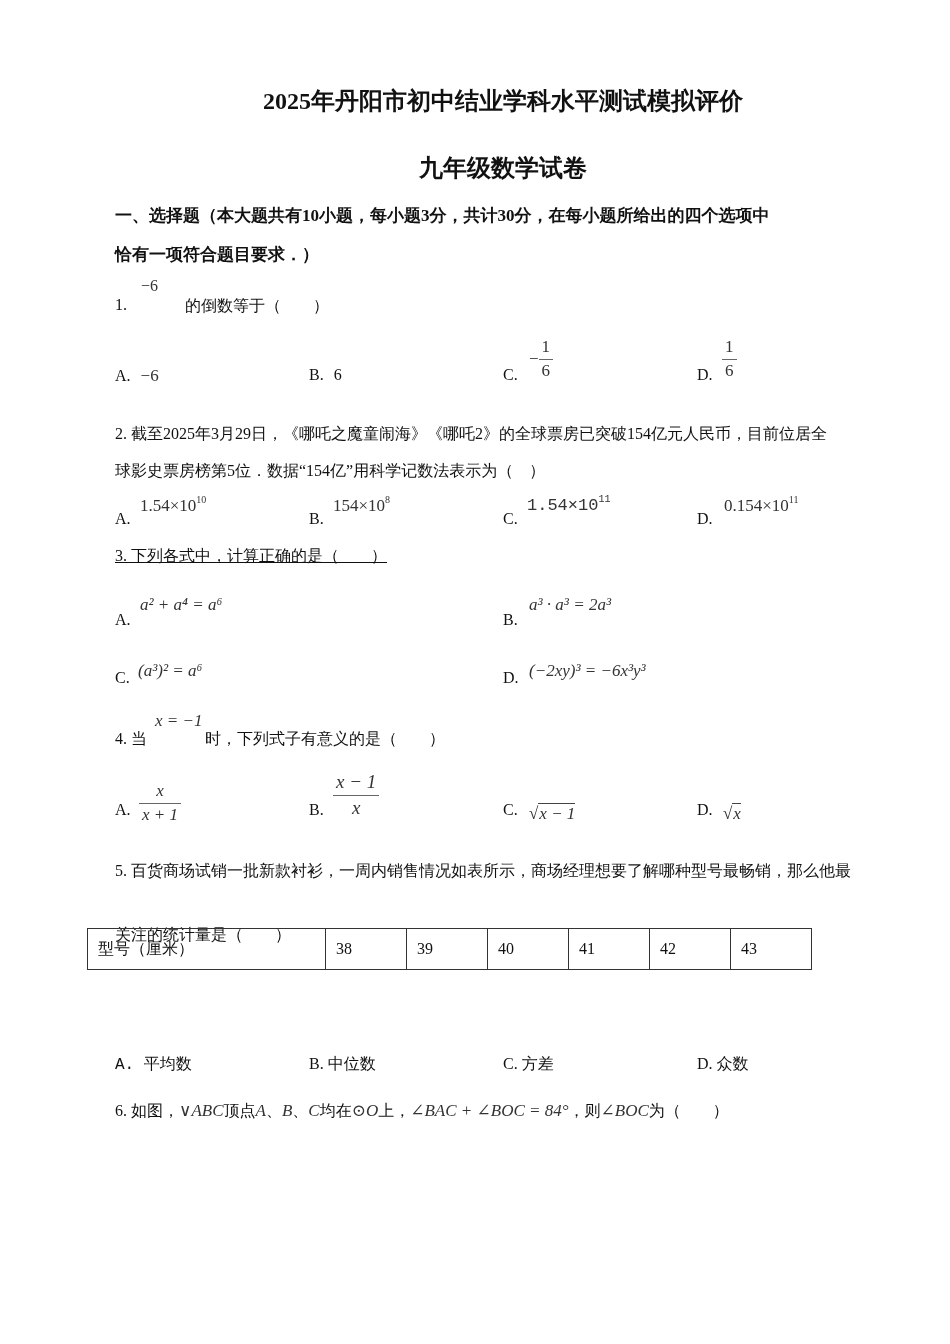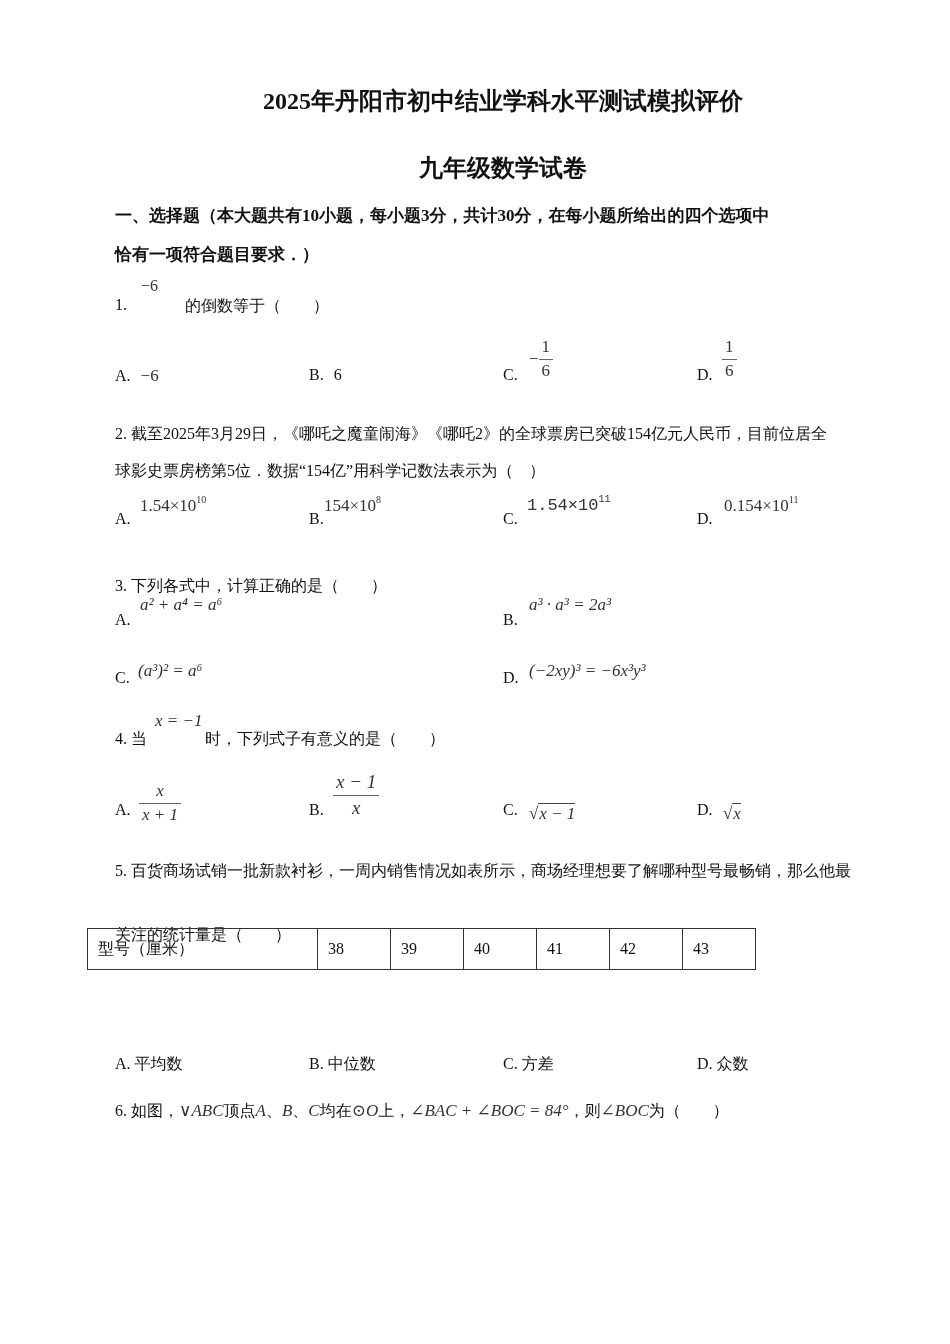--- a/index.html
+++ b/index.html
@@ -12,21 +12,21 @@
   .opt { font-size: 16px; }
   .math { font-family: "Liberation Serif", "DejaVu Serif", serif; color: #333; font-size: 17px; }
   .it { font-style: italic; }
   sup { font-size: 10px; vertical-align: 8px; line-height: 0; }
   .frac { display: inline-flex; flex-direction: column; align-items: center; vertical-align: middle; line-height: 1.1; }
   .frac .num { padding: 0 3px; }
   .frac .den { padding: 0 3px; }
   .frac .bar { height: 1px; background: #666; align-self: stretch; margin: 2px 0; }
   .sqrt .rad { border-top: 1px solid #444; padding-left: 1px; }
   table.data { position: absolute; left: 87px; top: 928px; border-collapse: collapse; font-size: 16px; }
-  table.data td { border: 1.5px solid #333; height: 40px; padding: 0 0 0 10px; vertical-align: middle; }
+  table.data td { border: 1.5px solid #333; height: 40px; padding: 0 8px 0 10px; vertical-align: middle; }
   table.data td.h { width: 219px; }
   table.data td.v { width: 62px; }
 </style>
 </head>
 <body>
 
 <div class="abs title" style="top:85px;">2025年丹阳市初中结业学科水平测试模拟评价</div>
 <div class="abs title" style="top:152px;">九年级数学试卷</div>
 
 <div class="abs sec" style="top:204px;">一、选择题（本大题共有10小题，每小题3分，共计30分，在每小题所给出的四个选项中</div>
@@ -70,31 +70,31 @@
 <div>
   <div class="abs q" style="top:424px;">
     <span>2.</span> <span>截至2025年3月29日，《哪吒之魔童闹海》《哪吒2》的全球票房已突破154亿元人民币，目前位居全</span>
   </div>
   <div class="abs q" style="top:461px;">球影史票房榜第5位．数据“154亿”用科学记数法表示为（　）</div>
 
   <span class="abs opt" style="left:87px; top:510px;">A.</span>
   <span class="abs math" style="left:112px; top:496px;"><span>1.54×10</span><sup>10</sup></span>
 
   <span class="abs opt" style="left:281px; top:510px;">B.</span>
-  <span class="abs math" style="left:296px; top:496px;"><span>154×10</span><sup>8</sup></span>
+  <span class="abs math" style="left:305px; top:496px;"><span>154×10</span><sup>8</sup></span>
 
   <span class="abs opt" style="left:475px; top:510px;">C.</span>
   <span class="abs math" style="left:499px; top:496px;font-family:Liberation Mono, monospace;"><span>1.54×10</span><sup>11</sup></span>
 
   <span class="abs opt" style="left:669px; top:510px;">D.</span>
   <span class="abs math" style="left:696px; top:496px;"><span>0.154×10</span><sup>11</sup></span>
 </div>
 
 <div>
-  <div class="abs q" style="top:576px;">
+  <div class="abs q" style="top:546px;text-decoration:underline;">
     <span>3.</span> <span>下列各式中，计算正确的是（　　）</span>
   </div>
   <span class="abs opt" style="left:87px; top:611px;">A.</span>
   <span class="abs math it" style="left:112px; top:595px;">a² + a⁴ = a⁶</span>
 
   <span class="abs opt" style="left:475px; top:611px;">B.</span>
   <span class="abs math it" style="left:501px; top:595px;">a³ · a³ = 2a³</span>
 
   <span class="abs opt" style="left:87px; top:669px;">C.</span>
   <span class="abs math it" style="left:110px; top:661px;">(a³)² = a⁶</span>
@@ -146,21 +146,21 @@
       <td class="v">38</td>
       <td class="v">39</td>
       <td class="v">40</td>
       <td class="v">41</td>
       <td class="v">42</td>
       <td class="v">43</td>
     </tr>
   </tbody>
     </table>
 
-  <span class="abs opt" style="left:87px; top:1054px;"><span>A.</span> <span>平均数</span></span>
+  <span class="abs opt" style="left:87px; top:1054px;font-family:Liberation Mono, monospace;"><span>A.</span> <span>平均数</span></span>
   <span class="abs opt" style="left:281px; top:1054px;"><span>B.</span> <span>中位数</span></span>
   <span class="abs opt" style="left:475px; top:1054px;text-align:right;"><span>C.</span> <span>方差</span></span>
   <span class="abs opt" style="left:669px; top:1054px;"><span>D.</span> <span>众数</span></span>
 </div>
 
 <div class="abs q" style="top:1100px;">
   <span>6.</span>
   <span>如图，</span><span class="math it">∨ABC</span><span>顶点</span><span class="math it">A</span><span>、</span><span class="math it">B</span><span>、</span><span class="math it">C</span><span>均在</span><span class="math it">⊙O</span><span>上，</span><span class="math it">∠BAC + ∠BOC = 84°</span><span>，则</span><span class="math it">∠BOC</span><span>为（　　）</span>
 </div>
 

